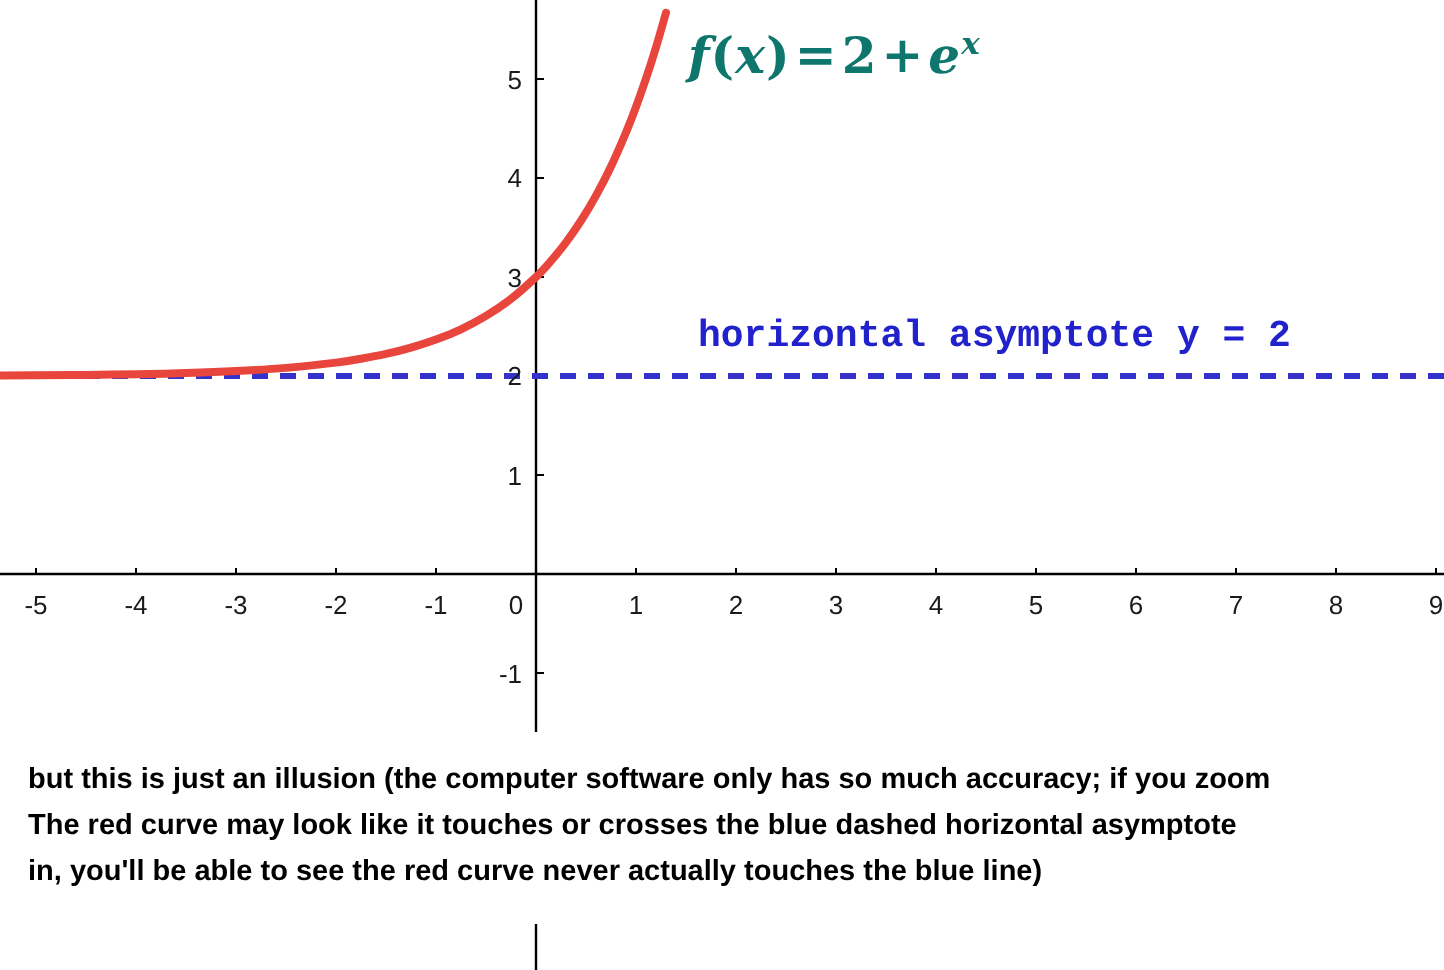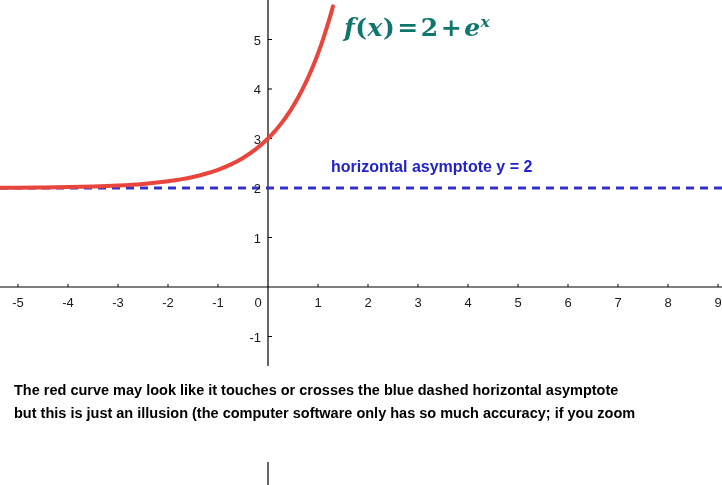--- a/index.html
+++ b/index.html
@@ -77,26 +77,26 @@
     font-style: normal;
   }
   .formula-label sup {
     font-size: 0.62em;
     vertical-align: super;
     font-style: italic;
   }
 
   .asymptote-label {
     position: absolute;
-    left: 331px;
+    left: 349px;
     top: 159px;
     color: #2222cc;
-    font-family: Liberation Sans, sans-serif;
+    font-family: Liberation Mono, monospace;
     font-weight: bold;
-    font-size: 16px;
+    font-size: 19px;
     white-space: nowrap;
     line-height: 1;
   }
 
   
   .caption {
     position: absolute;
     left: 14px;
     top: 379px;
     width: 700px;
@@ -178,17 +178,18 @@
       <div class="tick-label y-tick" style="left: 261px; top: 39.5px;">5</div>
     </div>
 
   <div class="formula-label">
     <span>f</span><span class="paren">(</span><span>x</span><span class="paren">)</span><span class="op">=</span><span class="num">2</span><span class="op">+</span><span>e</span><sup>x</sup>
   </div>
 
   <div class="asymptote-label">horizontal asymptote y = 2</div>
 
   <div class="caption">
+    <span class="cap-line">but this is just an illusion (the computer software only has so much accuracy; if you zoom</span>
     <span class="cap-line">The red curve may look like it touches or crosses the blue dashed horizontal asymptote</span>
-    <span class="cap-line">but this is just an illusion (the computer software only has so much accuracy; if you zoom</span>
+    <span class="cap-line">in, you'll be able to see the red curve never actually touches the blue line)</span>
   </div>
 
 </div>
 
 </body></html>

